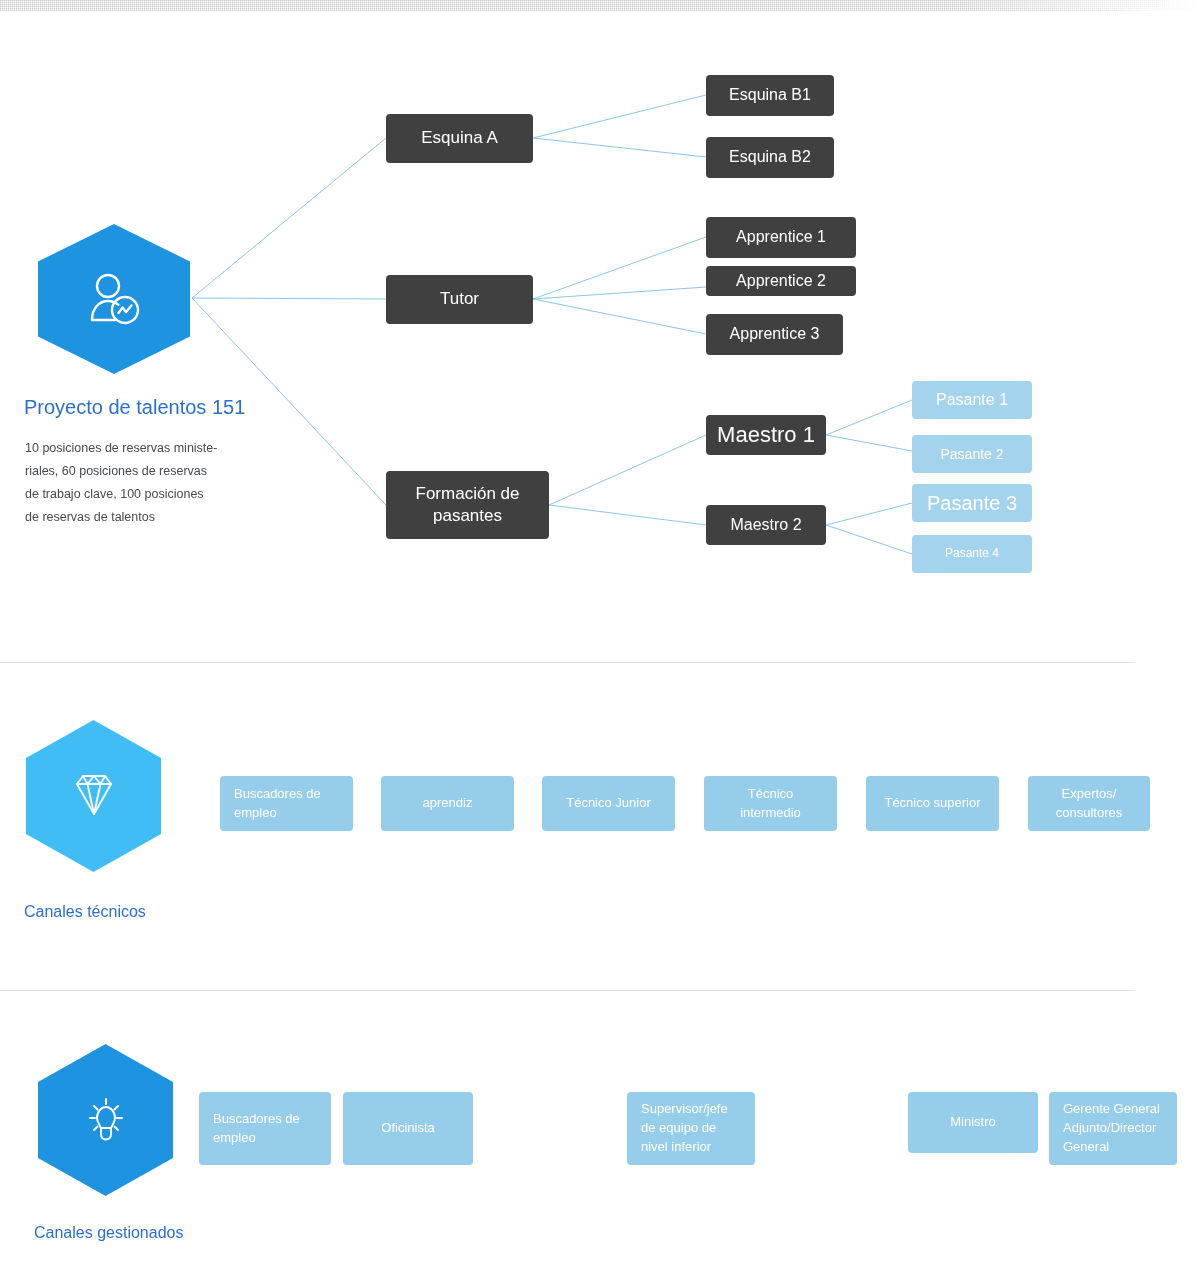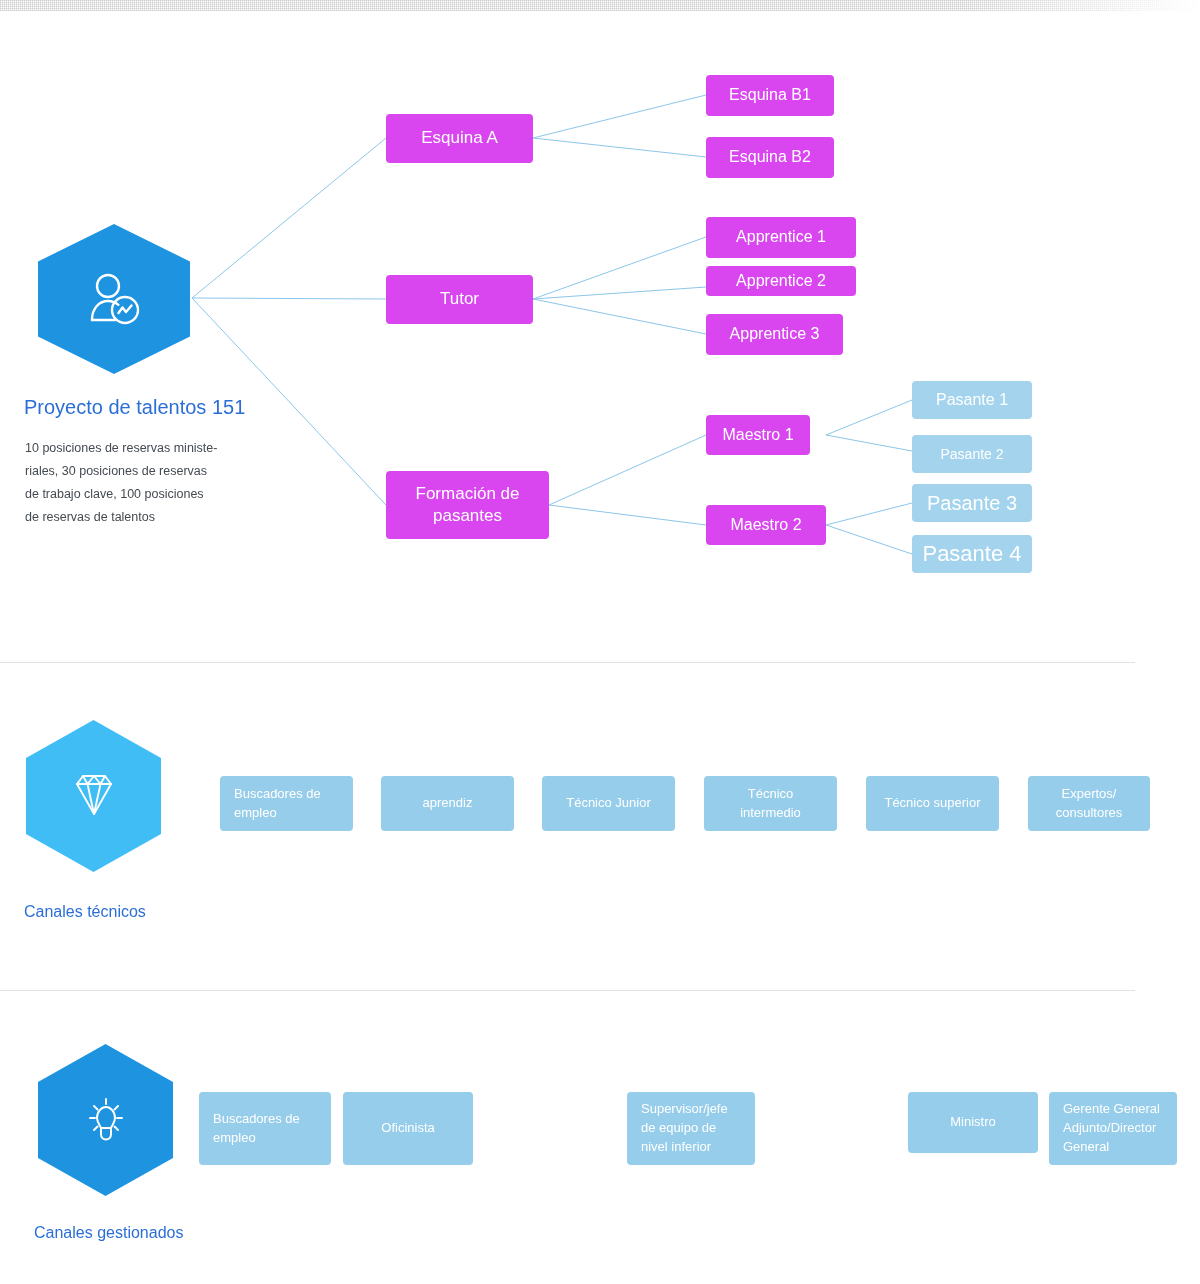--- a/index.html
+++ b/index.html
@@ -86,21 +86,21 @@
     position: absolute;
     border-radius: 4px;
     color: #ffffff;
     display: flex;
     align-items: center;
     justify-content: center;
     text-align: center;
     box-sizing: border-box;
     line-height: 1.3;
   }
-  .node.dark  { background: #d946ef; }
+  .node.dark  { background: #404040; }
   .node.light { background: #a4d3ee; }
 
   
   .chip {
     position: absolute;
     background: #96cdea;
     border-radius: 4px;
     color: #ffffff;
     font-size: 13px;
     line-height: 1.45;
@@ -180,43 +180,43 @@
           <polyline points="37.5,47 41.5,41.5 45,46 50.5,39.5"></polyline>
         </g>
       </svg>
     </div>
   </div>
 
   <div class="main-title" style="left:24px; top:396px;">Proyecto de talentos 151</div>
 
   <div class="main-desc" style="left:25px; top:437px;">
     <div>10 posiciones de reservas ministe-</div>
-    <div>riales, 30 posiciones de reservas</div>
+    <div>riales, 60 posiciones de reservas</div>
     <div>de trabajo clave, 100 posiciones</div>
     <div>de reservas de talentos</div>
   </div>
 
   <div class="node dark" style="left:386px; top:114px; width:147px; height:49px; font-size:17px;">Esquina A</div>
   <div class="node dark" style="left:386px; top:275px; width:147px; height:49px; font-size:17px;">Tutor</div>
   <div class="node dark" style="left:386px; top:471px; width:163px; height:68px; font-size:17px; padding:0 18px;">Formación de pasantes</div>
 
   <div class="node dark" style="left:706px; top:75px; width:128px; height:41px; font-size:16px;">Esquina B1</div>
   <div class="node dark" style="left:706px; top:137px; width:128px; height:41px; font-size:16px;">Esquina B2</div>
 
   <div class="node dark" style="left:706px; top:217px; width:150px; height:41px; font-size:16px;">Apprentice 1</div>
   <div class="node dark" style="left:706px; top:266px; width:150px; height:30px; font-size:16px;">Apprentice 2</div>
   <div class="node dark" style="left:706px; top:314px; width:137px; height:41px; font-size:16px;">Apprentice 3</div>
 
-  <div class="node dark" style="left:706px; top:415px; width:104px; height:40px; font-size:16px;">Maestro 1</div>
+  <div class="node dark" style="left:706px; top:415px; width:120px; height:40px; font-size:22px;">Maestro 1</div>
   <div class="node dark" style="left:706px; top:505px; width:120px; height:40px; font-size:16px;">Maestro 2</div>
 
   <div class="node light" style="left:912px; top:381px; width:120px; height:38px; font-size:16px;">Pasante 1</div>
   <div class="node light" style="left:912px; top:435px; width:120px; height:38px; font-size:14px;">Pasante 2</div>
   <div class="node light" style="left:912px; top:484px; width:120px; height:38px; font-size:20px;">Pasante 3</div>
-  <div class="node light" style="left:912px; top:535px; width:120px; height:38px; font-size:22px;">Pasante 4</div>
+  <div class="node light" style="left:912px; top:535px; width:120px; height:38px; font-size:12px;">Pasante 4</div>
 
   <div class="hex-wrap" style="left:26px; top:720px; width:135px; height:152px;">
     <div class="hex-shadow"></div>
     <div class="hex" style="background:#40bdf5;">
       <svg width="62" height="62" viewBox="0 0 62 62">
         <g fill="none" stroke="#ffffff" stroke-width="1.9" stroke-linejoin="round" stroke-linecap="round">
           <path d="M14 19 L48 19 L31 49 Z"></path>
           <path d="M14 19 L20 11 L42 11 L48 19"></path>
           <line x1="14" y1="19" x2="48" y2="19"></line>
           <path d="M20 11 L24.5 19 L31 49"></path>

